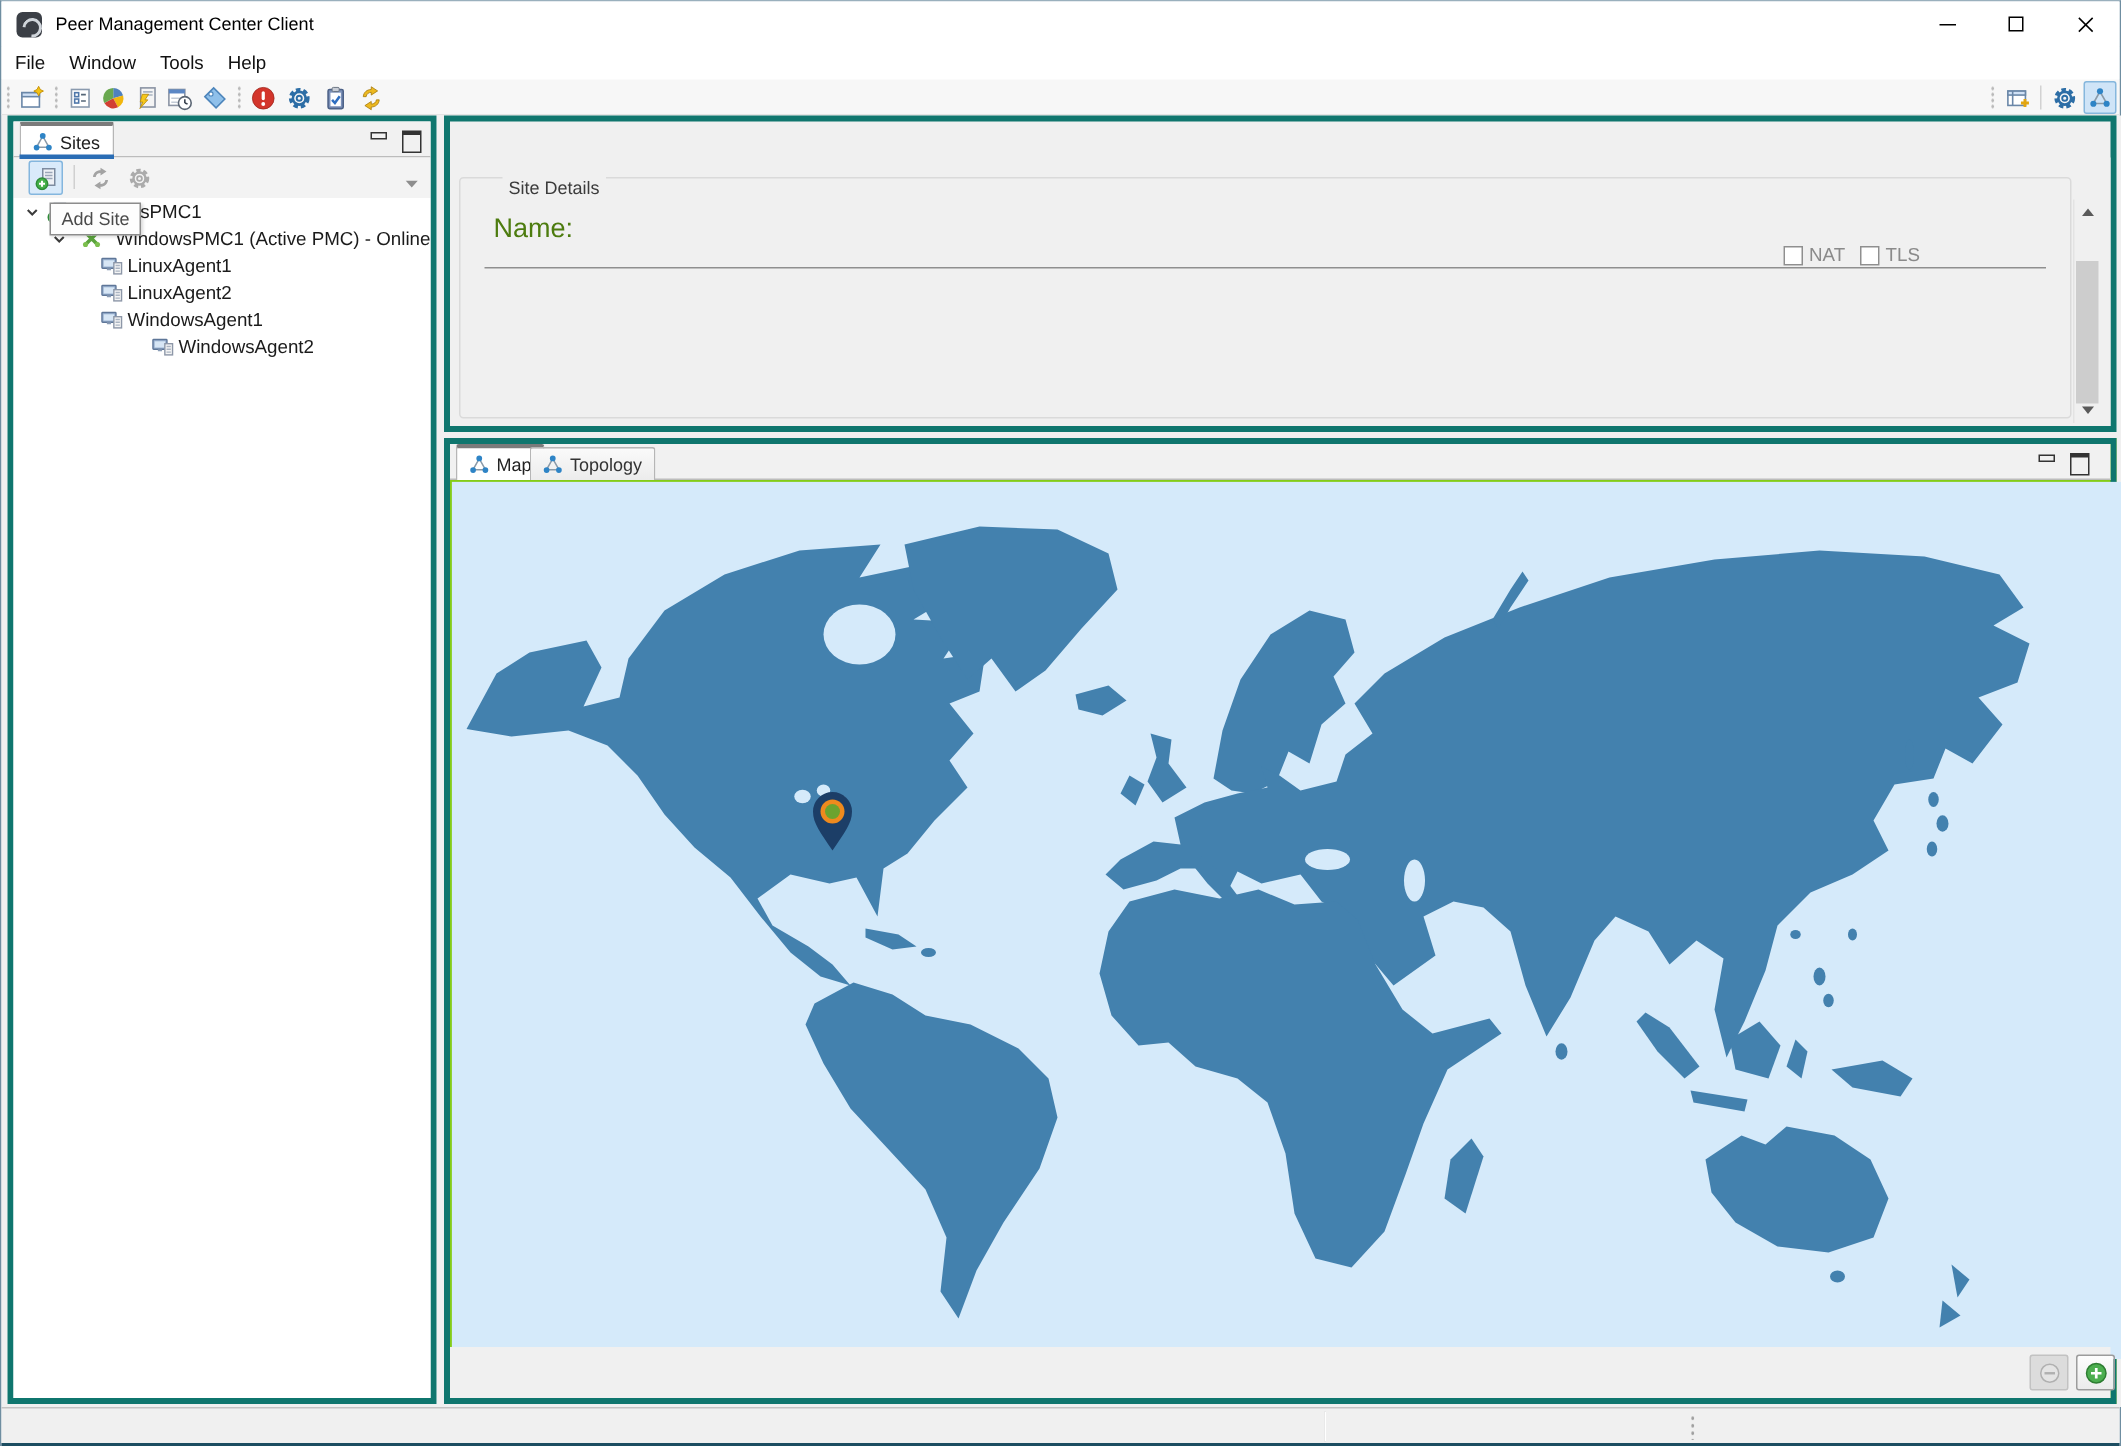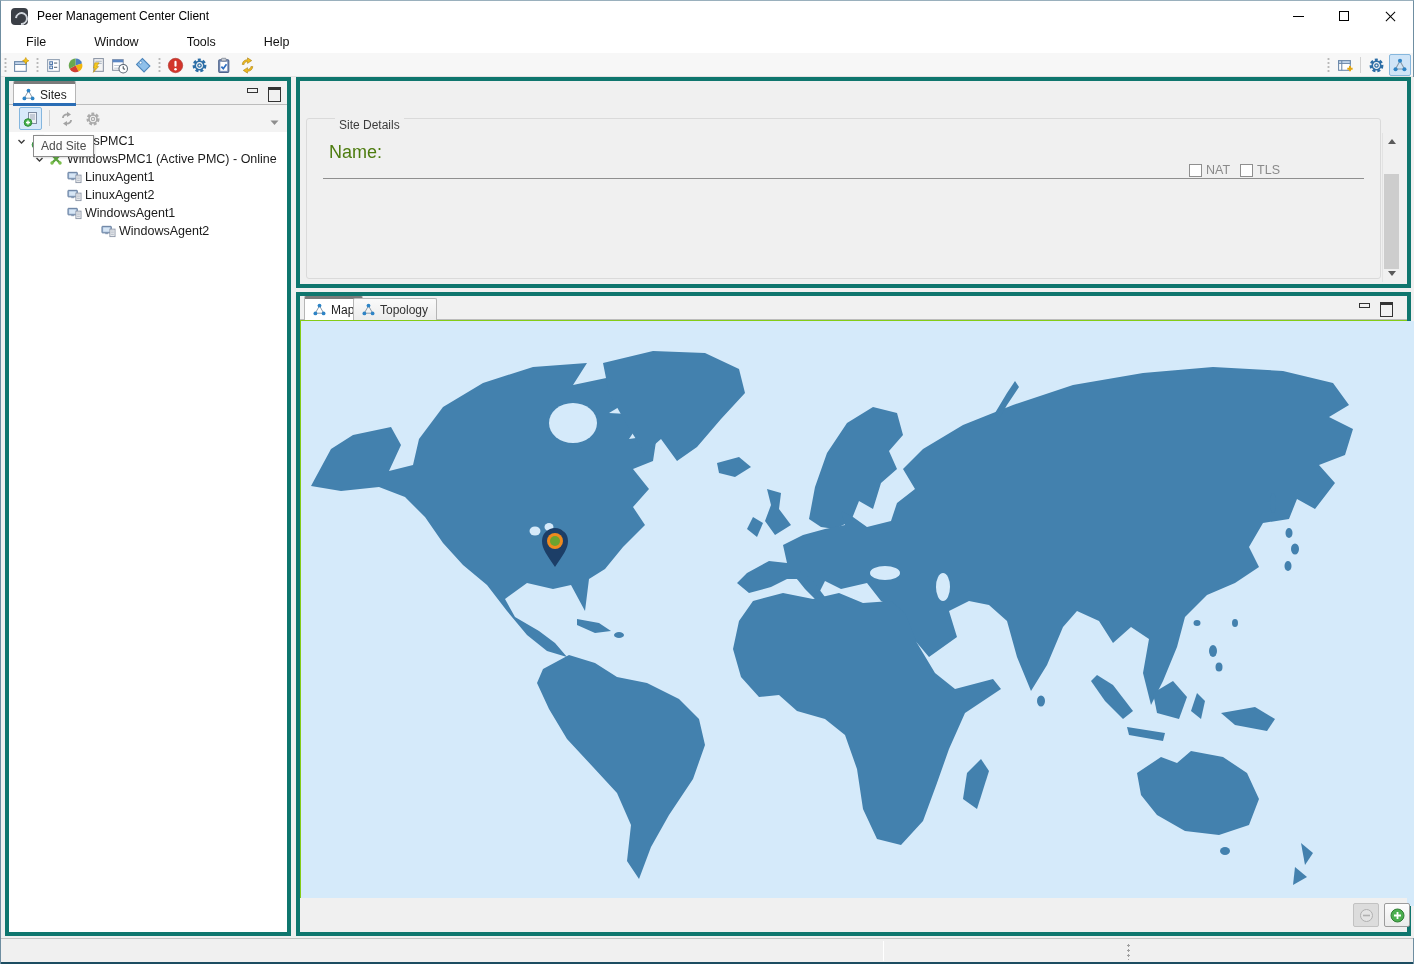--- a/index.html
+++ b/index.html
@@ -17,21 +17,21 @@
   .win-controls { position:absolute; right:0; top:0; height:30px; display:flex; }
   .win-btn { width:46px; height:30px; display:flex; align-items:center; justify-content:center; }
   .glyph-min { width:11px; height:1px; background:#000; }
   .glyph-max { width:10px; height:10px; border:1px solid #000; }
   .glyph-close { position:relative; width:11px; height:11px; }
   .glyph-close::before,.glyph-close::after { content:""; position:absolute; left:-1px; top:5px; width:13px; height:1px; background:#000; }
   .glyph-close::before { transform:rotate(45deg); } .glyph-close::after { transform:rotate(-45deg); }
 
   
   .menubar { position:absolute; left:0; top:30px; width:100%; height:22px; background:#fff; display:flex; align-items:center; }
-  .menu-item { padding:2px 24px; font-size:12.5px; color:#111; }
+  .menu-item { padding:2px 8px; font-size:12.5px; color:#111; }
   .menu-item:first-child { margin-left:1px; }
 
   
   .toolbar { position:absolute; left:0; top:52px; width:100%; height:24px; background:#f7f7f7; border-bottom:1px solid #e3e3e3; }
   .tb-btn { position:absolute; top:1px; width:22px; height:22px; display:flex; align-items:center; justify-content:center; border-radius:2px; }
   .tb-grip { position:absolute; top:4px; width:3px; height:16px;
              background-image:radial-gradient(circle, #b9b9b9 1px, transparent 1.2px); background-size:3px 4px; }
   .tb-sep { position:absolute; top:4px; width:1px; height:16px; background:#d2d2d2; }
   .tb-btn.selected { background:#cfe4f7; border:1px solid #86b7dd; }
 
@@ -296,21 +296,21 @@
             <svg width="15" height="15" viewBox="0 0 16 16">
               <rect x="5.5" y="1.5" width="8" height="11" fill="#eef1f6" stroke="#7d8ba0"></rect>
               <line x1="7" y1="4" x2="12" y2="4" stroke="#9aa6b8"></line>
                 <line x1="7" y1="6" x2="12" y2="6" stroke="#9aa6b8"></line>
               <circle cx="5" cy="11.5" r="3.8" fill="#45b049" stroke="#2f8d38"></circle>
             </svg>
           </span>
           <span class="tree-label">WindowsPMC1</span>
         </div>
 
-        <div class="tree-row" style="top:18px;">
+        <div class="tree-row" style="top:18px;justify-content:space-between;">
           <span class="exp" style="margin-left:22px;">
             <svg width="9" height="9" viewBox="0 0 9 9">
                 <path d="M1.5,3 L4.5,6 L7.5,3" stroke="#3d3d3d" fill="none" stroke-width="1.4"></path>
               </svg>
           </span>
           <span class="ticon">
             <svg width="14" height="14" viewBox="0 0 14 14">
               <path d="M3,3 L11,11 M11,3 L3,11" stroke="#5aa33c" stroke-width="2.4" stroke-linecap="round"></path>
               <circle cx="3" cy="3" r="1.7" fill="#7cbf4e"></circle>
                 <circle cx="11" cy="3" r="1.7" fill="#7cbf4e"></circle>

